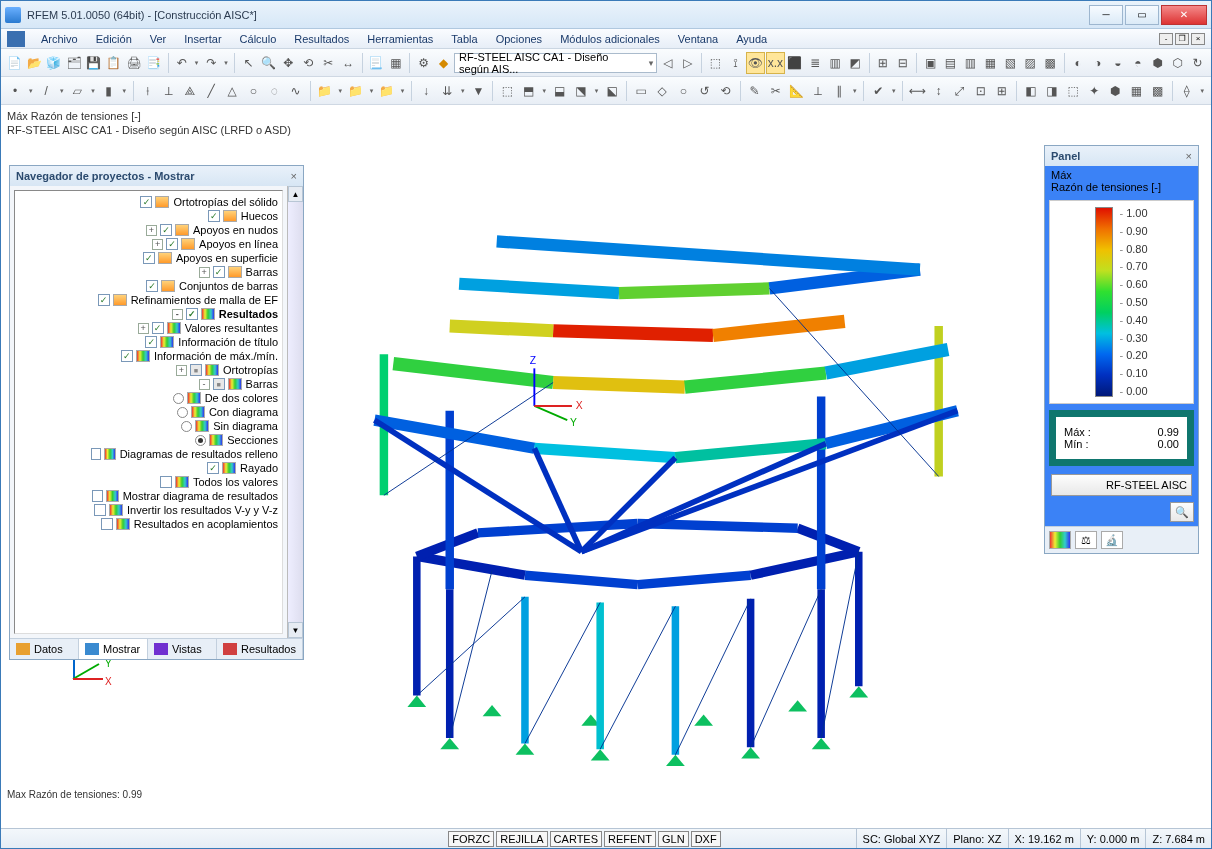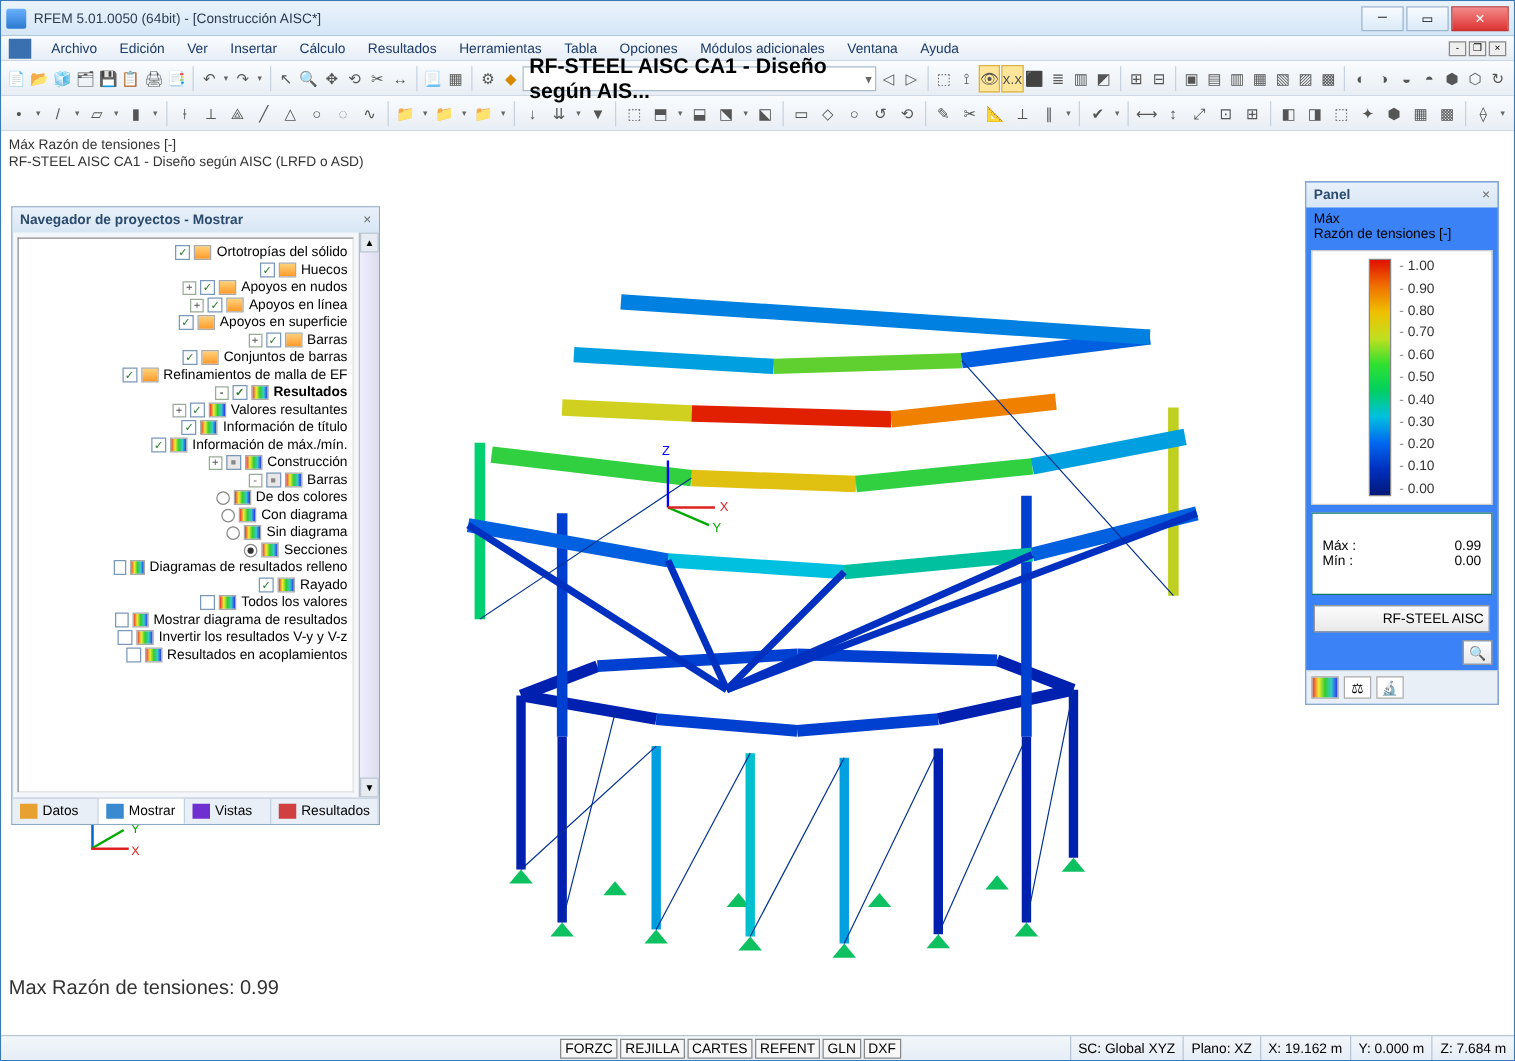--- a/index.html
+++ b/index.html
@@ -19,27 +19,27 @@
 
 .menubar { height: 20px; background: linear-gradient(#fafcff,#e7eef7); display:flex; align-items:center; padding: 0 6px; border-bottom:1px solid #cbd6e2; gap: 2px;}
 .menubar .app-box {width:18px;height:16px;background:#3a6fb0;margin-right:6px;}
 .menu-item { padding: 2px 8px; color: #1a3a6a; cursor: default; }
 
 
 .toolbar { display:flex; align-items:center; padding: 2px 4px; background: linear-gradient(#fafcfe,#e8eef5); border-bottom:1px solid #cfd8e3; gap:1px; flex-wrap:nowrap; height:28px;}
 .tbtn { width:22px; height:22px; border:1px solid transparent; display:flex; align-items:center; justify-content:center; font-size:12px; color:#555; cursor:pointer;}
 .tsep { width:1px; height:20px; background:#c6d2df; margin:0 3px;}
 .tdrop { width:10px; display:flex;align-items:center;justify-content:center;font-size:7px;color:#666;}
-.combo { height:20px; border:1px solid #abc; background:#fff; padding:0 18px 0 4px; display:flex; align-items:center; min-width:160px; position:relative; font-size:17px;font-weight:bold;}
+.combo { height:20px; border:1px solid #abc; background:#fff; padding:0 18px 0 4px; display:flex; align-items:center; min-width:160px; position:relative; font-size:11px;}
 .combo::after{content:"▾"; position:absolute; right:3px; font-size:9px; color:#666;}
 
 
 .client { flex:1; position:relative; background:#fff; overflow:hidden; }
 .viewport-label { position:absolute; left:6px; top:4px; font-size:11px; color:#333; line-height:1.3;}
-.viewport-bottom-label { position:absolute; left:6px; bottom:28px; font-size:16px; color:#333;}
+.viewport-bottom-label { position:absolute; left:6px; bottom:28px; font-size:10px; color:#333;}
 .axes3d { position:absolute; left:50px; bottom:120px; width:60px; height:60px;}
 .axes3d .axz{position:absolute;left:22px;top:0;width:2px;height:30px;background:#06c;}
 .axes3d .axy{position:absolute;left:22px;top:30px;width:30px;height:2px;background:#0a0;transform-origin:left;transform:rotate(-30deg);}
 .axes3d .axx{position:absolute;left:22px;top:30px;width:30px;height:2px;background:#d22;}
 .axes3d .lbl{position:absolute;font-size:10px;}
 
 
 .model { position:absolute; left:320px; top:80px; right:200px; bottom:60px; }
 .model svg { width:100%; height:100%; }
 
@@ -67,21 +67,21 @@
 .scrollbar-v{width:16px;background:linear-gradient(90deg,#eef,#dde);border-left:1px solid #bbb;display:flex;flex-direction:column;}
 .sb-btn{height:16px;background:#e7ecf3;border:1px solid #b8c6d5;font-size:8px;display:flex;align-items:center;justify-content:center;}
 .tree-wrap{display:flex;flex:1;min-height:0;}
 
 
 .panel-right { position:absolute; right:12px; top:40px; width:155px; border:1px solid #8aa7c3; background:#3b82f6; display:flex; flex-direction:column;}
 .legend{background:#fff;margin:4px;border:1px solid #ccc;padding:6px;display:flex;align-items:center;justify-content:center;}
 .legend-bar{width:18px;height:190px;background:linear-gradient(to top,#001878,#0030c0,#0068f0,#00c0e0,#00d060,#30e030,#c0e020,#f0c000,#f07000,#e01000);border:1px solid #888;}
 .legend-ticks{display:flex;flex-direction:column;justify-content:space-between;height:190px;margin-left:6px;font-size:10px;color:#333;}
 .legend-ticks span::before{content:"- ";color:#888;}
-.maxmin{background:#fff;margin:2px 4px;border:1px solid #0f766e;padding:20px 8px;font-size:10px;}
+.maxmin{background:#fff;margin:2px 4px;border:7px solid #0f766e;padding:9px 8px;font-size:10px;}
 .maxmin-row{display:flex;justify-content:space-between;}
 .panel-btn{margin:6px;padding:4px;background:linear-gradient(#fdfdfd,#e8e8e8);border:1px solid #999;text-align:right;cursor:pointer;}
 .panel-footer{border-top:1px solid #c3d0de;padding:4px;display:flex;gap:4px;background:#e8eff7;}
 .pf-icon{width:22px;height:18px;border:1px solid #aaa;background:#fff;display:flex;align-items:center;justify-content:center;font-size:11px;}
 .panel-small-btn{width:24px;height:20px;border:1px solid #999;background:linear-gradient(#fdfdfd,#e8e8e8);align-self:flex-end;margin:0 4px 4px;display:flex;align-items:center;justify-content:center;}
 .panel-body-labels{padding:3px 6px;font-size:11px;}
 
 
 .statusbar { height:20px; border-top:1px solid #b6c5d5; background:linear-gradient(#f3f7fb,#e5edf5); display:flex; align-items:flex-end; font-size:10px;}
 .statusbar .cell{border-left:1px solid #b6c5d5;padding:0 6px;height:100%;display:flex;align-items:center;}
@@ -454,21 +454,21 @@
             <div class="tree-item l2">
               <span class="expander blank"></span>
               <span class="chk checked"></span>
               <span class="ticon"></span>
               <span>Información de máx./mín.</span>
             </div>
             <div class="tree-item l2">
               <span class="expander">+</span>
               <span class="chk mixed"></span>
               <span class="ticon"></span>
-              <span>Construcción</span>
+              <span>Ortotropías</span>
             </div>
             <div class="tree-item l2">
               <span class="expander">-</span>
               <span class="chk mixed"></span>
               <span class="ticon"></span>
               <span>Barras</span>
             </div>
             <div class="tree-item l3">
               <span class="expander blank"></span>
               <span class="radio"></span>

